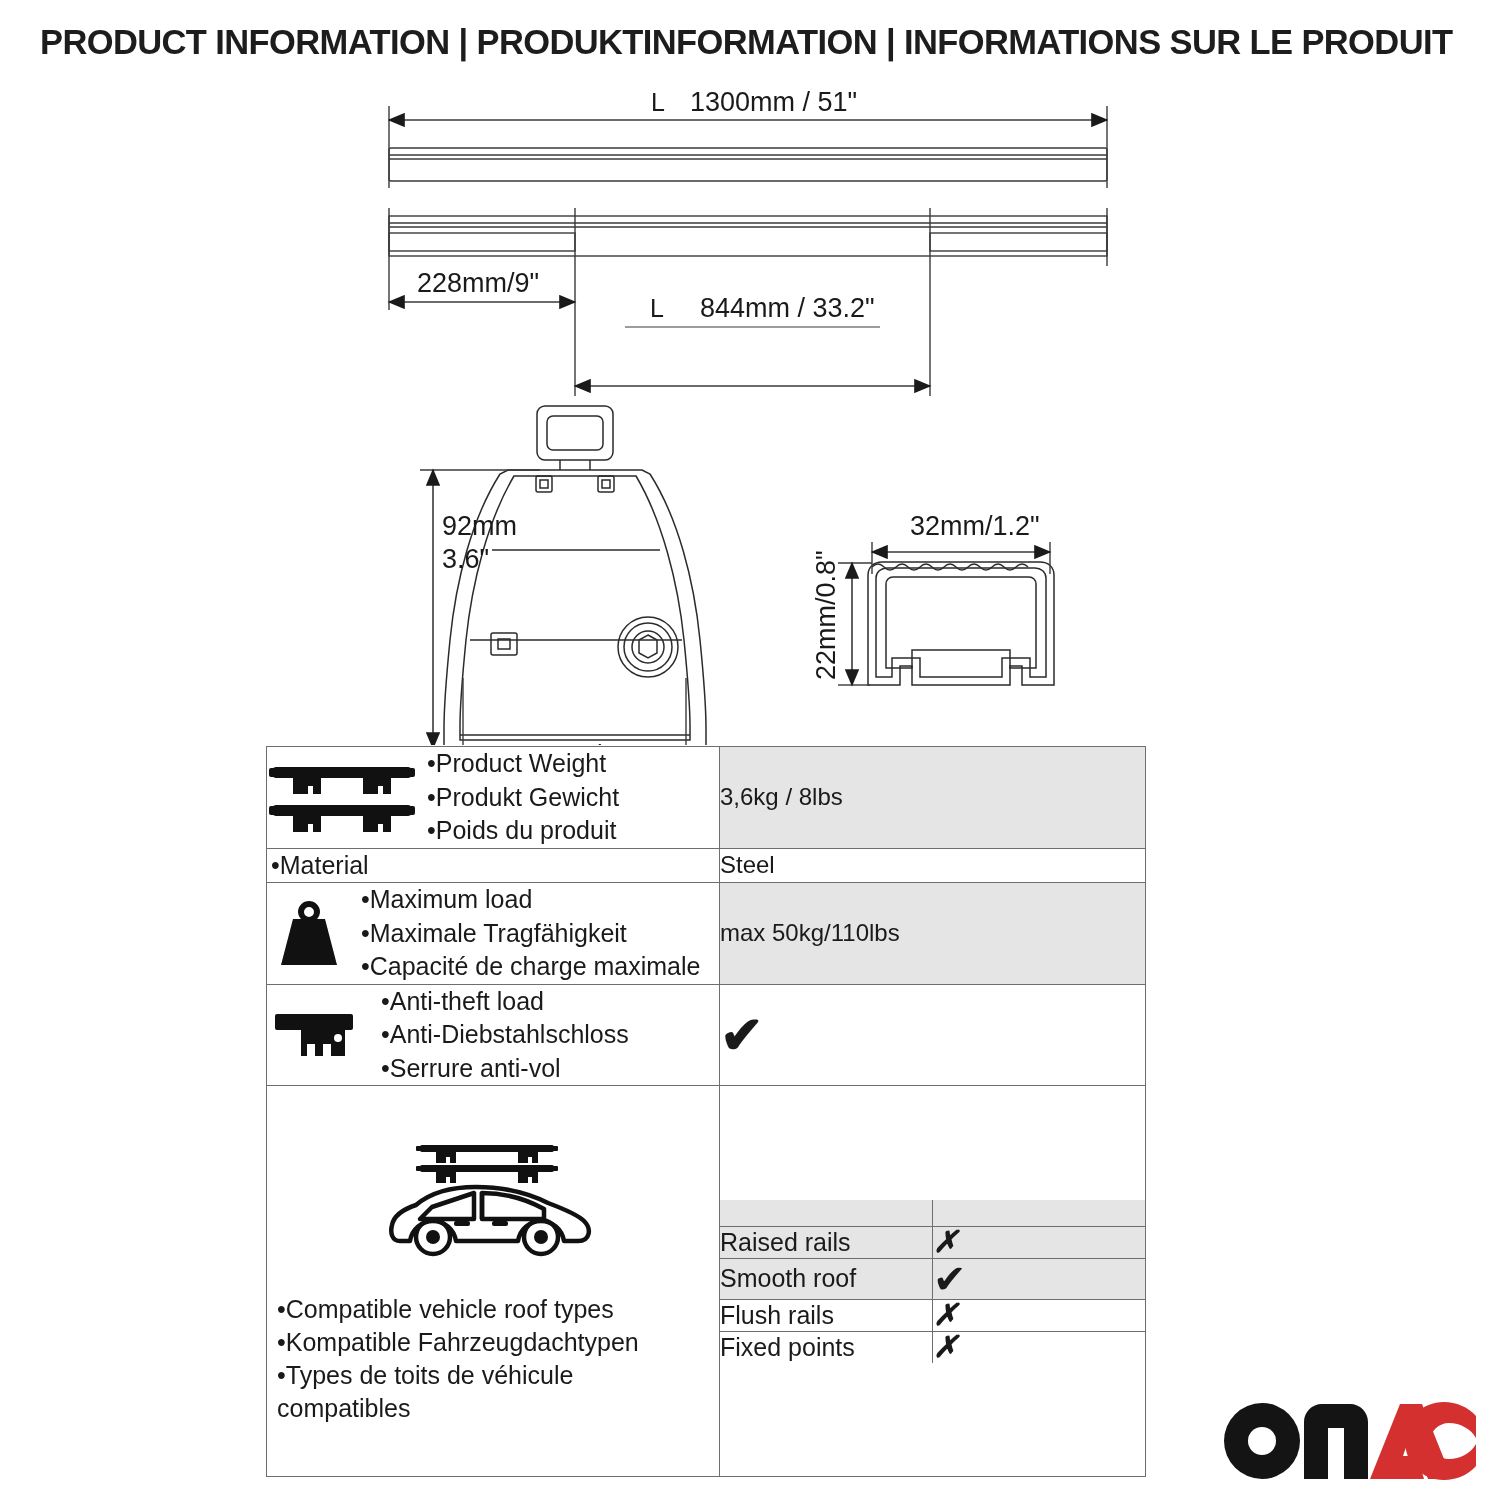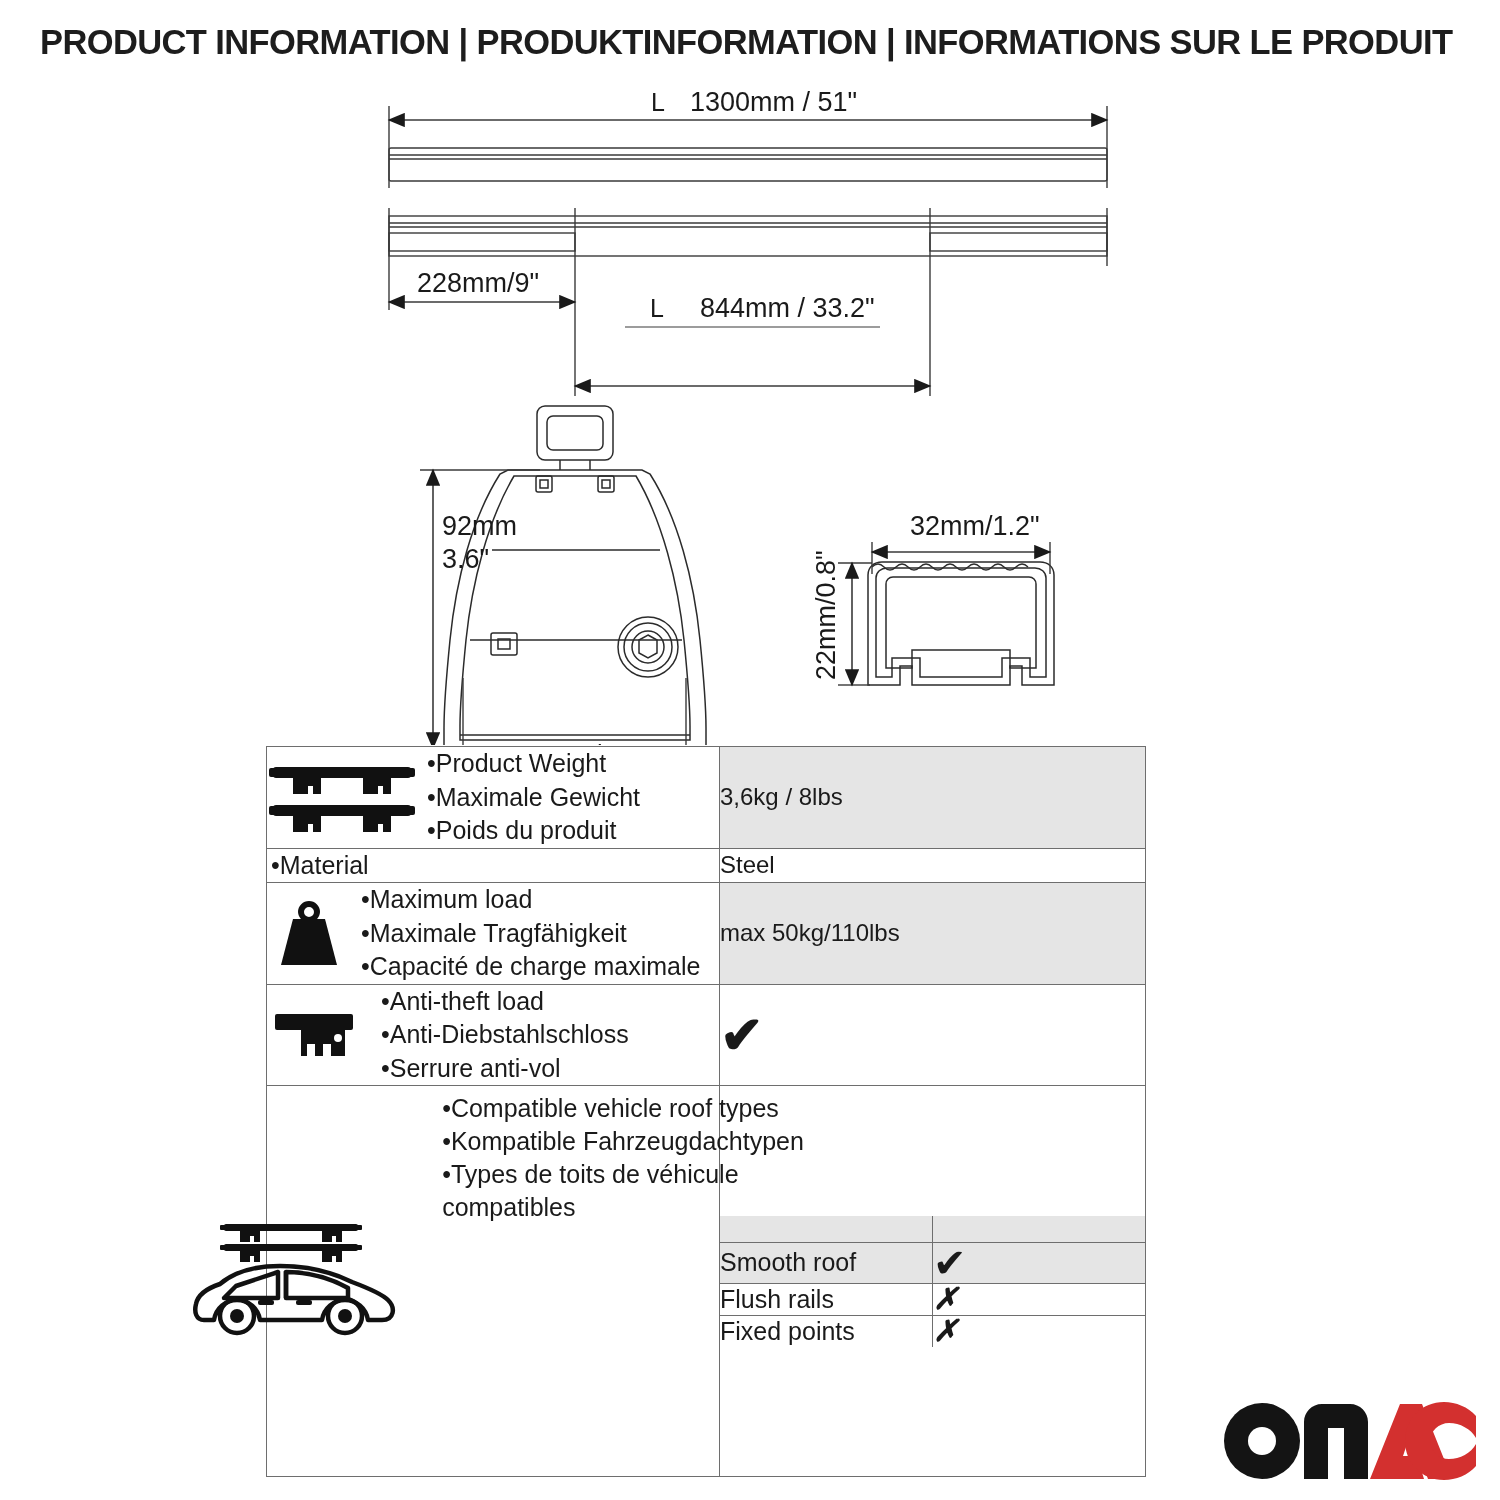--- a/index.html
+++ b/index.html
@@ -73,21 +73,21 @@
   .compat-table tr:last-child td{border-bottom:none;}
   .compat-table td:last-child{border-right:none;}
   .compat-name{width:200px;padding:16px 0 16px 14px;}
   .compat-mark{padding:16px 0 16px 14px;}
   .compat-spacer td{height:26px;border-top:none;}
 
   .compat-left{
     padding:12px 6px 12px 10px;
     height:390px;
   }
-  .compat-left-inner{display:flex;align-items:center;justify-content:center;height:100%;gap:20px;}
+  .compat-left-inner{display:flex;flex-direction:column;align-items:center;justify-content:center;height:100%;gap:20px;}
   .compat-text{font-size:25px;line-height:1.32;align-self:flex-start;padding-left:10px;margin-top:6px;white-space:nowrap;}
   .compat-text .wrapline{display:block;}
 
   
   .logo{
     position:absolute;
     right:24px; bottom:18px;
     font-size:0;
     line-height:0;
   }
@@ -255,21 +255,21 @@
                   <rect x="6" y="46" width="138" height="11" rx="3"></rect>
                   <rect x="2" y="47" width="8" height="9" rx="2"></rect>
                   <rect x="140" y="47" width="8" height="9" rx="2"></rect>
                   <path d="M26,57 h28 v16 h-8 v-8 h-5 v8 h-15 z"></path>
                   <path d="M96,57 h28 v16 h-8 v-8 h-5 v8 h-15 z"></path>
                 </g>
               </svg>
             </span>
             <span class="label-lines">
               <span class="ln">•Product Weight</span>
-              <span class="ln">•Maximale Gewicht</span>
+              <span class="ln">•Produkt Gewicht</span>
               <span class="ln">•Poids du produit</span>
             </span>
           </div>
         </td>
         <td class="cell-value shade">3,6kg / 8lbs</td>
       </tr>
 
       <tr>
         <td class="cell-label">
           <div class="label-wrap">
@@ -371,20 +371,26 @@
               <span class="wrapline">compatibles</span>
             </span>
           </div>
         </td>
         <td class="compat-outer">
           <table class="compat-table">
             <tbody>
               <tr class="compat-spacer">
                 <td class="shade"></td>
                 <td class="shade"></td>
+              </tr>
+              <tr>
+                <td class="compat-name shade">Raised rails</td>
+                <td class="compat-mark shade">
+                  <span class="mark mark-x">✗</span>
+                </td>
               </tr>
               <tr>
                 <td class="compat-name shade">Smooth roof</td>
                 <td class="compat-mark shade">
                   <span class="mark">✔</span>
                 </td>
               </tr>
               <tr>
                 <td class="compat-name">Flush rails</td>
                 <td class="compat-mark">

